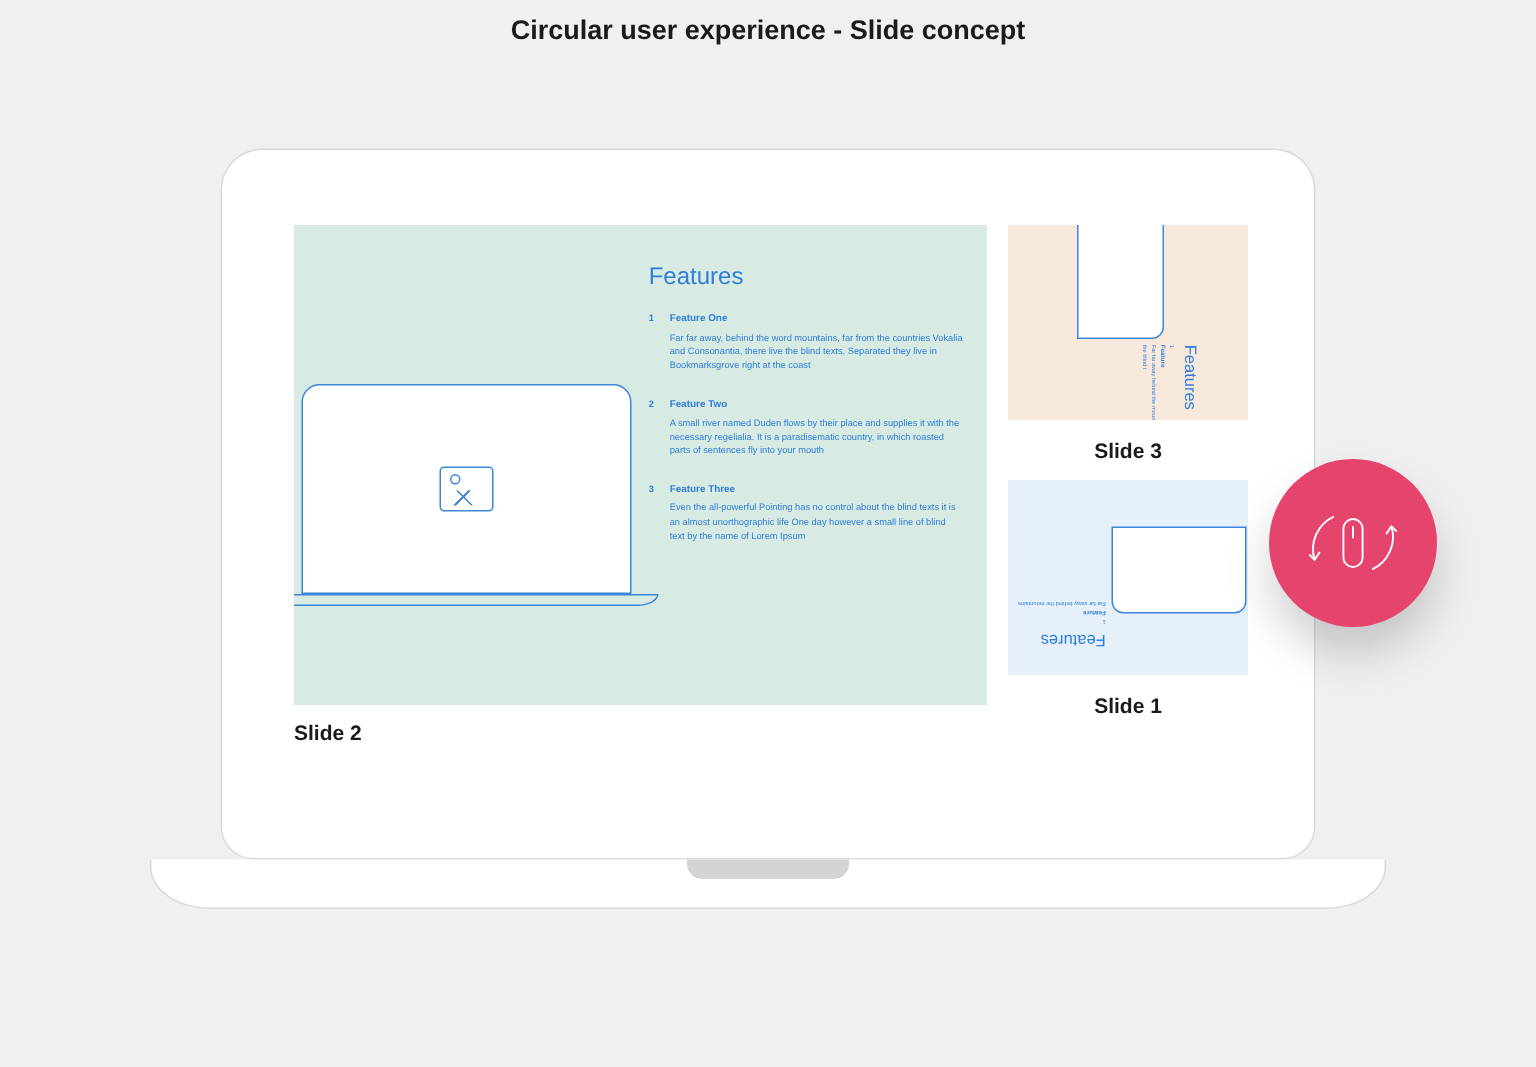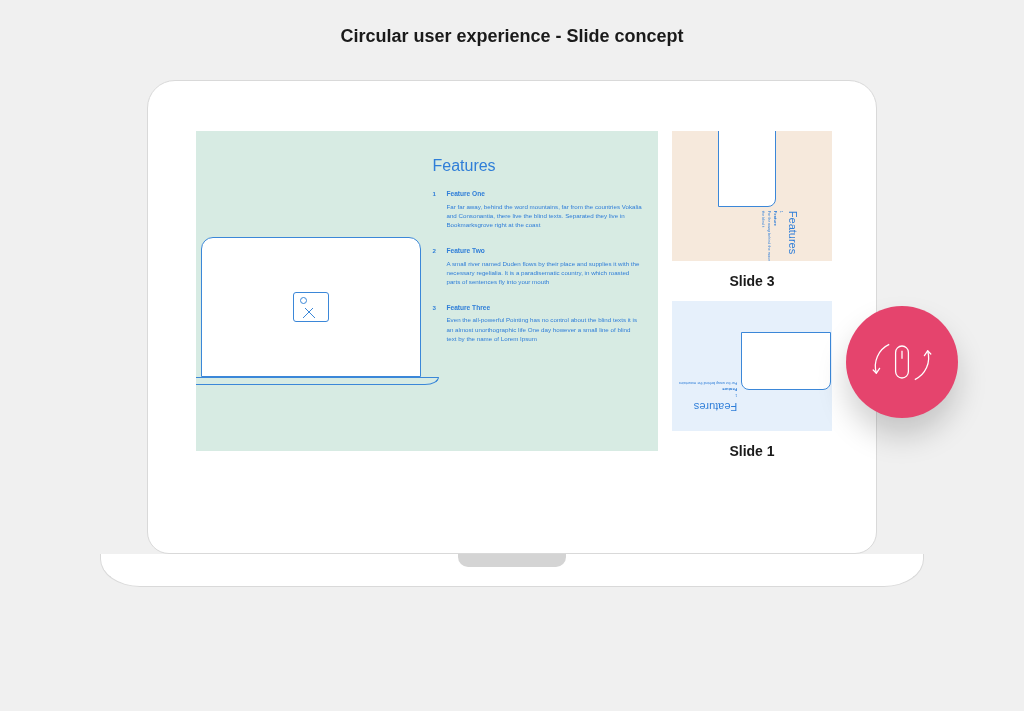--- a/index.html
+++ b/index.html
@@ -9,27 +9,27 @@
     background: #f0f0f0;
     font-family: -apple-system, "Helvetica Neue", Arial, sans-serif;
     color: #1a1a1a;
     overflow: hidden;
     position: relative;
   }
   .title {
     text-align: center;
     font-weight: 700;
     font-size: 18px;
-    padding-top: 26px;
+    padding-top: 10px;
   }
   
   .laptop {
     position: absolute;
     left: 147px;
-    top: 80px;
+    top: 99px;
     width: 730px;
   }
   .laptop-body {
     width: 730px;
     height: 474px;
     background: #fff;
     border: 1px solid #d9d9d9;
     border-radius: 28px 28px 22px 22px;
     padding: 50px 48px 28px 48px;
   }
@@ -210,20 +210,21 @@
             </div>
             <div class="feature">
               <div class="num">3</div>
               <div>
                 <span class="ftitle">Feature Three</span>
                 <span>Even the all-powerful Pointing has no control about the blind texts it is an almost unorthographic life One day however a small line of blind text by the name of Lorem Ipsum</span>
               </div>
             </div>
           </div>
         </div>
+        <div class="slide-label">Slide 2</div>
       </div>
 
       <div class="right-col">
         <div class="thumb thumb-3">
           <div class="thumb-inner">
             <div class="thumb-left">
                 <div class="mini2"></div>
               </div>
             <div class="thumb-right">
               <div class="ft">Features</div>

